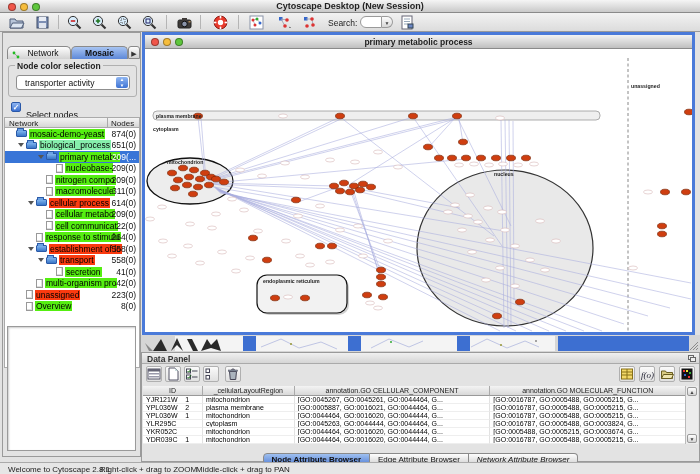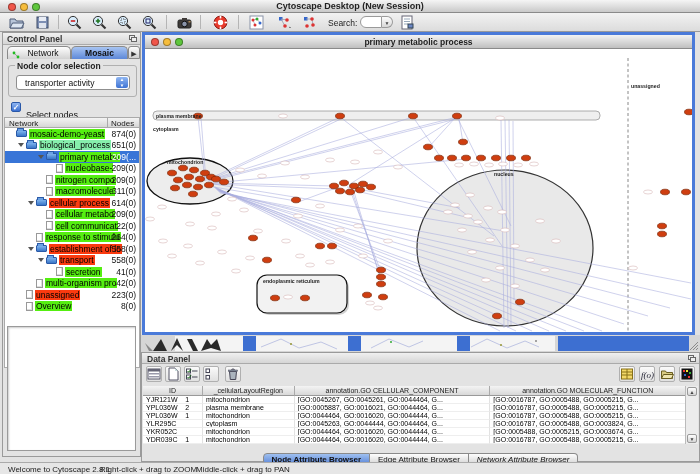--- a/index.html
+++ b/index.html
@@ -199,27 +199,20 @@
           <g stroke="#9ab" stroke-width="1">
             <line x1="5" y1="5" x2="11" y2="5"></line>
             <line x1="5" y1="7.5" x2="11" y2="7.5"></line>
             <line x1="5" y1="10" x2="9" y2="10"></line>
           </g>
           <rect x="9" y="10" width="5" height="4" fill="#6b86c4" stroke="#345"></rect>
         </svg></span>
   </div>
 
   <div id="control-panel">
-    <div id="cp-header">
-      <span class="t">Control Panel</span>
-      <span class="float-ic">
-          <i></i>
-          <i></i>
-        </span>
-    </div>
     <div id="cp-tabs">
       <span class="cp-tab" style="left:2px;width:64px;padding-left:8px">
         <span class="nettab-ic"><svg viewBox="0 0 8 8">
               <line x1="2" y1="2" x2="6" y2="6" stroke="#888" stroke-width="0.8"></line>
               <circle cx="2" cy="2" r="1.4" fill="#2b2"></circle>
               <circle cx="6" cy="6" r="1.4" fill="#2b2"></circle>
             </svg></span>
         <span>Network</span>
       </span>
       <span class="cp-tab sel" style="left:66px;width:57px"><span>Mosaic</span></span>

